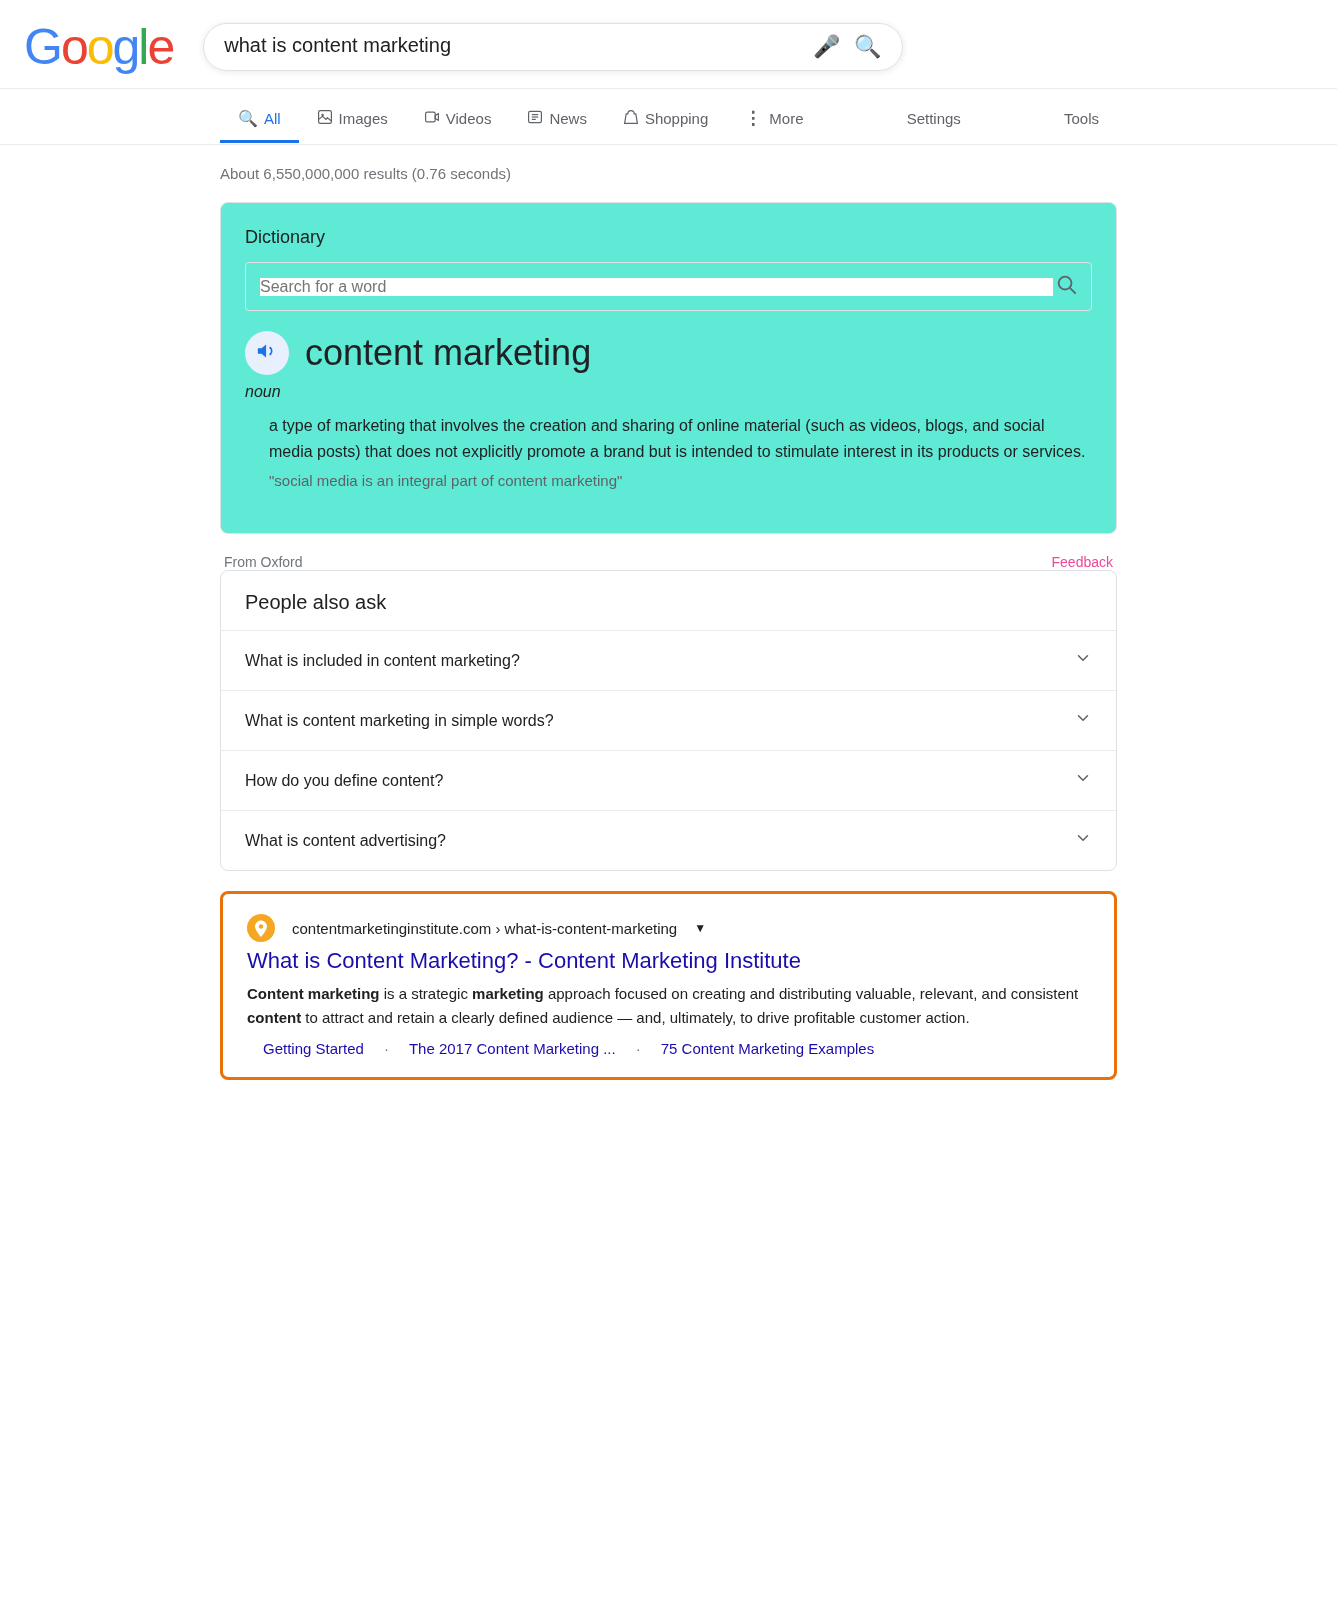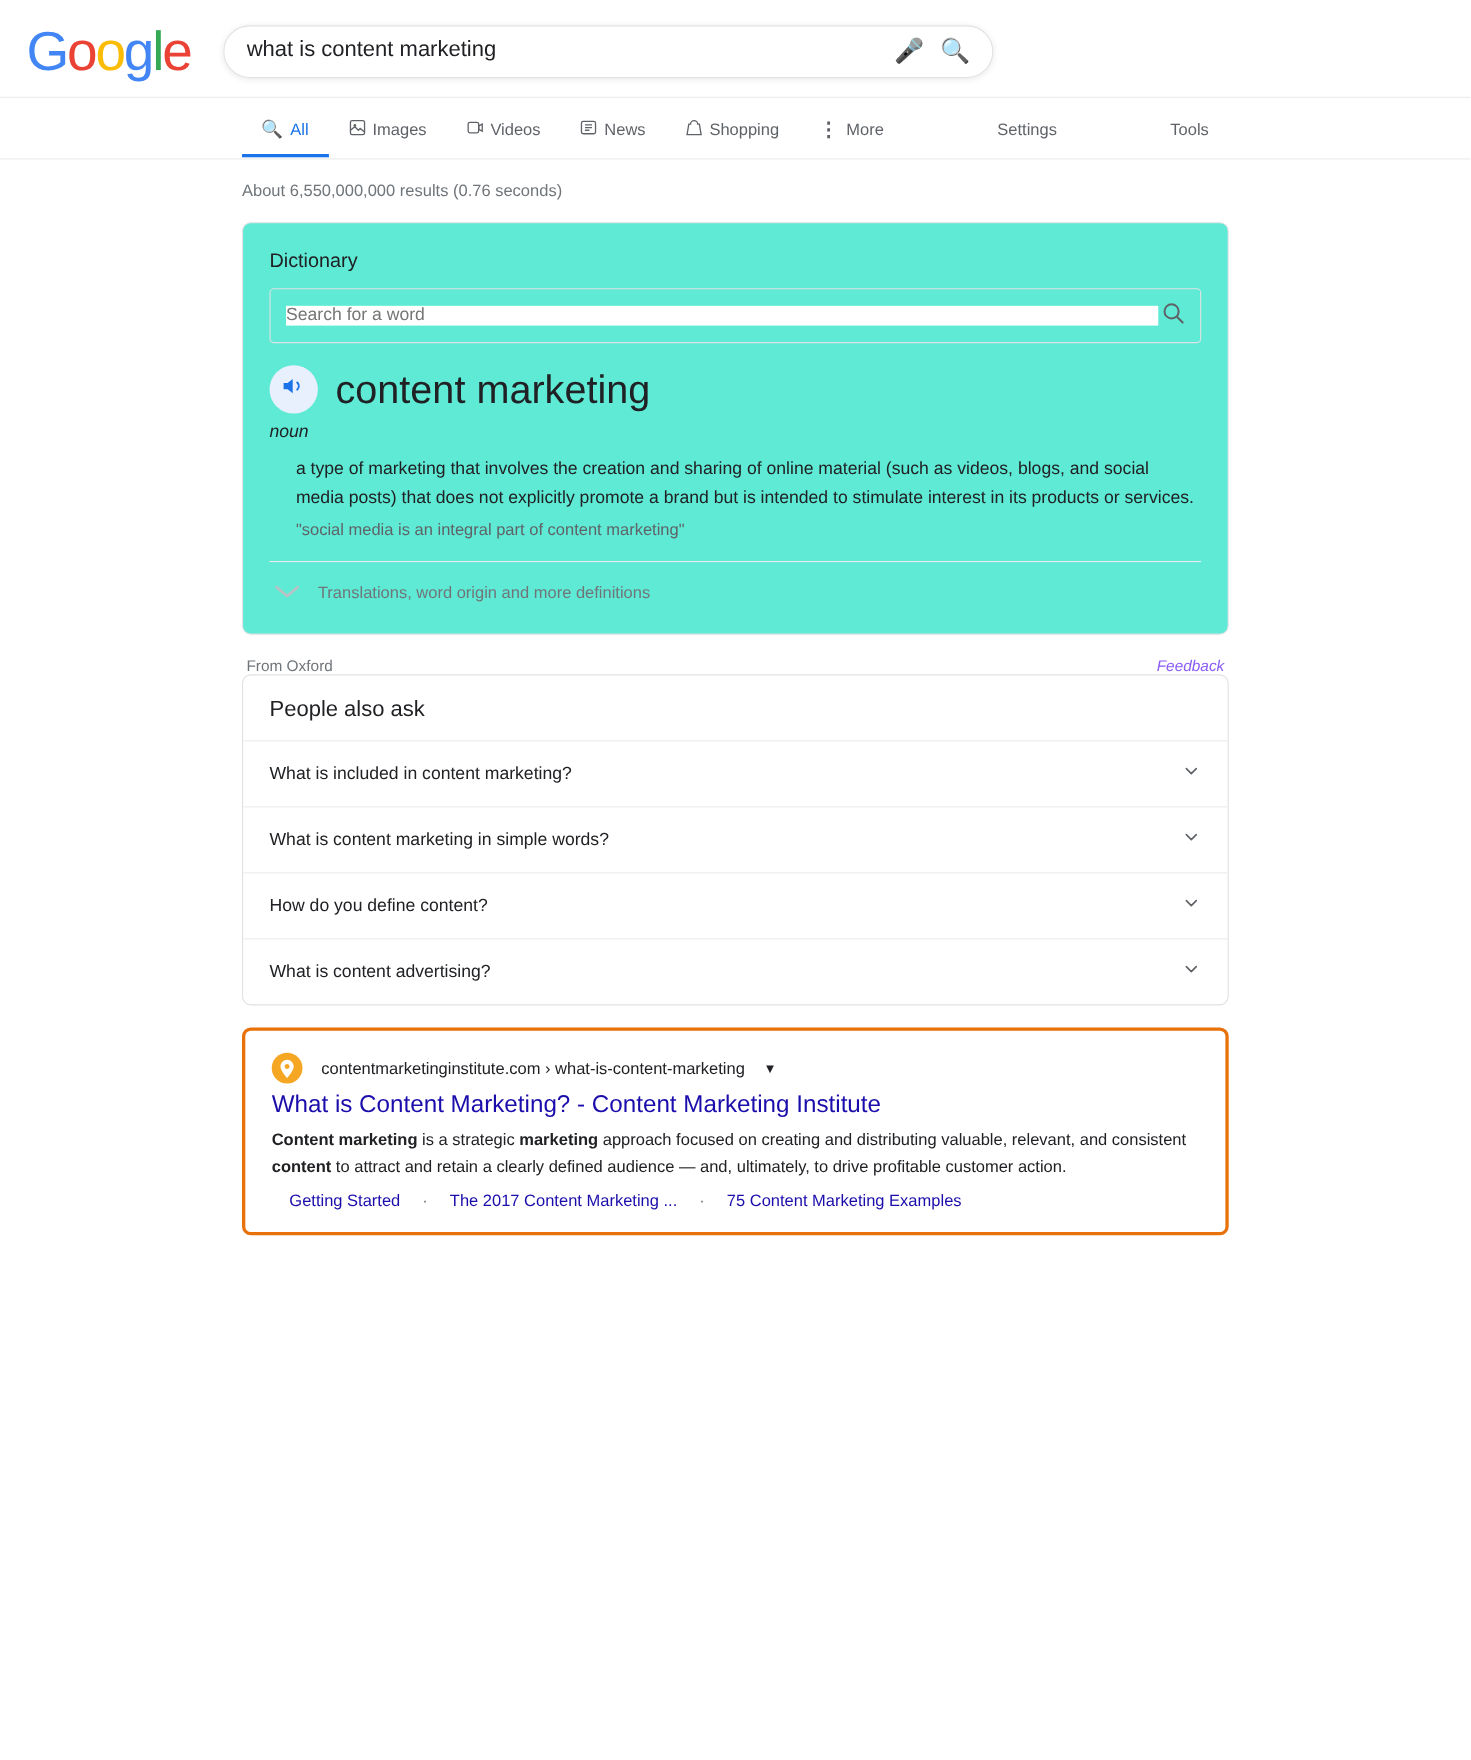--- a/index.html
+++ b/index.html
@@ -206,22 +206,21 @@
     }
     .dict-footer {
       display: flex;
       justify-content: space-between;
       margin-top: 12px;
       font-size: 14px;
       color: #70757a;
       padding: 0 4px;
     }
     .feedback-link {
-      font-style: italic;
-      color: #8b5cf6;
+      color: #ec4899;
     }
 
     
     .paa-card {
       border: 1px solid #dfe1e5;
       border-radius: 8px;
       margin-bottom: 20px;
       overflow: hidden;
       background: #fff;
     }
@@ -415,28 +414,20 @@
             </svg>
         </span>
       </div>
       <span class="dict-word">content marketing</span>
     </div>
 
     <div class="dict-pos">noun</div>
     <div class="dict-definition">a type of marketing that involves the creation and sharing of online material (such as videos, blogs, and social media posts) that does not explicitly promote a brand but is intended to stimulate interest in its products or services.</div>
     <div class="dict-example">"social media is an integral part of content marketing"</div>
 
-    <div class="dict-more-row">
-      <span class="chevron-down">
-        <svg width="32" height="20" viewBox="0 0 40 24" fill="none">
-            <path d="M8 8l12 10 12-10" stroke="#bdc1c6" stroke-width="3" stroke-linecap="round" stroke-linejoin="round"></path>
-          </svg>
-      </span>
-      <span>Translations, word origin and more definitions</span>
-    </div>
   </div>
 
   <div class="dict-footer">
     <span>From Oxford</span>
     <span class="feedback-link">Feedback</span>
   </div>
 
   <div class="paa-card">
     <div class="paa-title">People also ask</div>
     <div class="paa-item">

